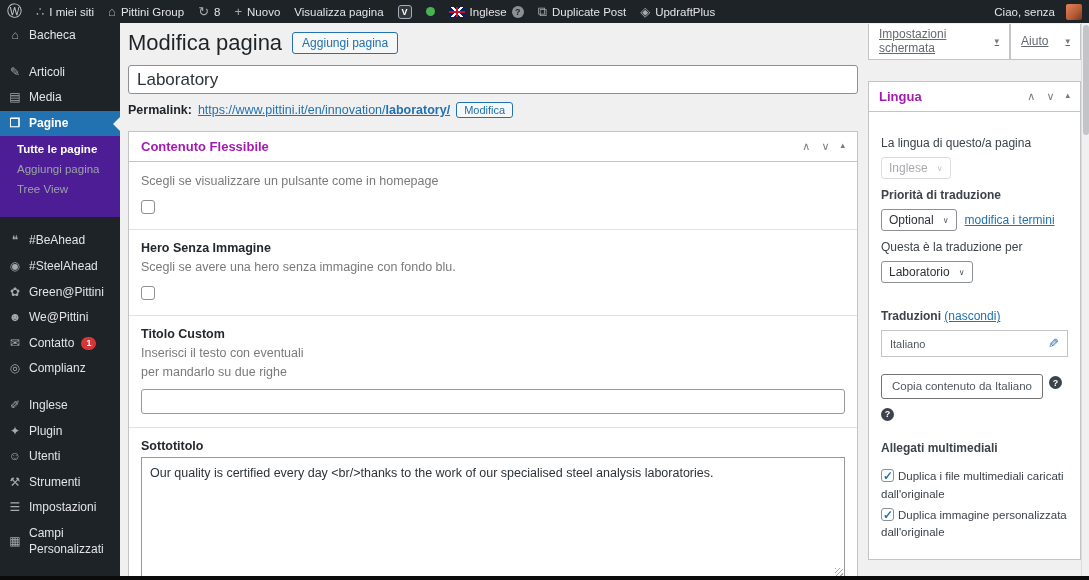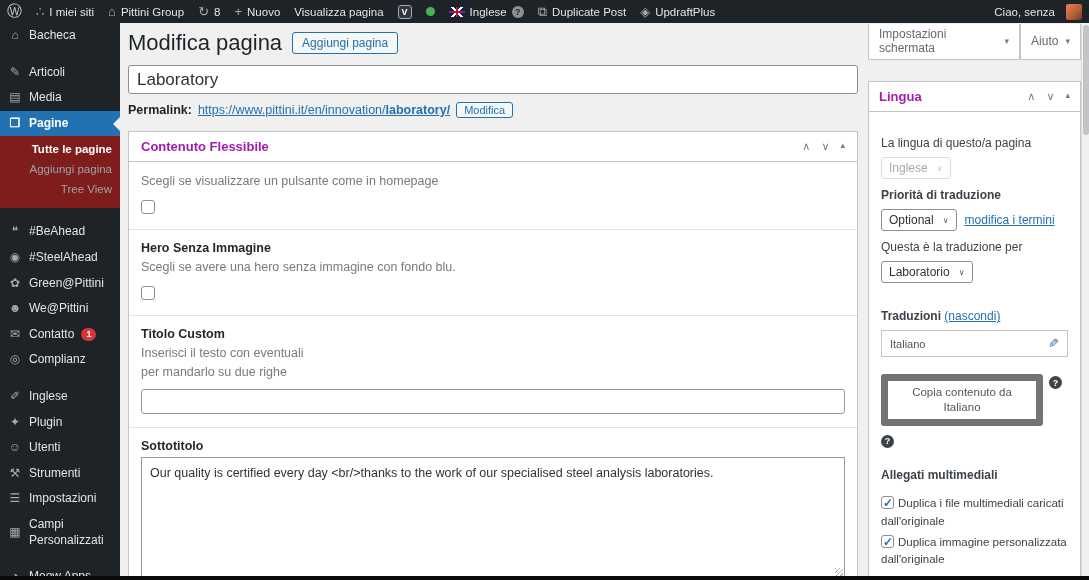--- a/index.html
+++ b/index.html
@@ -31,21 +31,21 @@
   
   #sidebar { position:absolute; top:23px; left:0; width:120px; bottom:0; background:#1d2327;
     color:#e2e4e7; font-size:12px; z-index:20; }
   .menu-item { display:flex; align-items:center; gap:7px; padding:5px 8px; cursor:pointer; position:relative; line-height:1.3; }
   .menu-item .ico { width:14px; flex:none; text-align:center; color:#a7aaad; font-size:12px; }
   .menu-item.active { background:#2271b1; color:#fff; font-weight:bold; }
   .menu-item.active .ico { color:#fff; }
   .menu-item.active::after { content:""; position:absolute; right:0; top:50%; margin-top:-7px;
     border:7px solid transparent; border-right-color:#f0f0f1; }
   .gap { margin-top:11px; }
-  .submenu { background:#7f1d1d; padding:3px 0 9px;text-align:right; }
+  .submenu { background:#4c1d95; padding:3px 0 18px; }
   .submenu-item { padding:4px 8px 4px 17px; color:#9ca2a7; font-size:11.5px; cursor:pointer; }
   .submenu-item.current { color:#fff; font-weight:bold; }
   .badge { background:#d63638; color:#fff; border-radius:9px; font-size:9px; padding:1px 5px; font-weight:bold; }
 
   
   #main { position:absolute; left:128px; top:30px; width:730px; z-index:10; }
   .page-title-row { display:flex; align-items:center; gap:10px; margin-bottom:9px; }
   h1 { font-size:22px; font-weight:400; color:#1d2327; }
   .btn { display:inline-block; background:#f6f7f7; border:1px solid #2271b1; color:#2271b1;
     border-radius:3px; cursor:pointer; white-space:nowrap; }
@@ -79,41 +79,41 @@
   #sottotitolo { width:100%; height:120px; border:1px solid #999; background:#fff; resize:none;
     font:12.5px "Liberation Sans",sans-serif; padding:6px 8px; color:#2c3338; line-height:1.45; }
   .grip { position:relative; }
   .grip::after { content:""; position:absolute; right:2px; bottom:5px; width:8px; height:8px;
     background:repeating-linear-gradient(135deg,#aaa 0 1px,transparent 1px 3px); }
 
   
   #right { position:absolute; left:868px; top:24px; width:213px; font-size:12px; color:#3c434a; z-index:10; }
   .screen-row { display:flex; justify-content:space-between; }
   .screen-btn { background:#fff; border:1px solid #c3c4c7; border-top:none; color:#646970; font-size:12px;
-    padding:3px 10px 4px; display:flex; gap:7px; align-items:center; cursor:pointer; }
+    padding:3px 10px 4px; display:flex; gap:17px; align-items:center; cursor:pointer;text-decoration:underline; }
   .chev-dn { font-size:9px; color:#787c82; }
   .postbox.side { margin-top:21px; }
   .side .postbox-header { padding:7px 10px; }
   .side-content { padding:11px 12px 14px; }
   .side-label { margin-bottom:7px; }
   .side-label.b { font-weight:bold; }
   .select { display:inline-flex; align-items:center; gap:9px; border:1px solid #8c8f94; border-radius:3px;
     padding:3px 7px; background:#fff; color:#2c3338; cursor:pointer; font-size:12px; white-space:nowrap; }
   .select .chev { font-size:8px; color:#50575e; }
   .select.disabled { color:#a7aaad; border-color:#dcdcde; cursor:default; }
   .select.disabled .chev { color:#c3c4c7; }
   .link { color:#2271b1; text-decoration:underline; cursor:pointer; }
   .inline-row { display:flex; align-items:center; gap:8px; margin-bottom:9px; }
   .sp { height:13px; }
   .trans-box { border:1px solid #c3c4c7; display:flex; justify-content:space-between; align-items:center;
     padding:5px 8px; margin:7px 0 17px; }
   .trans-box .lang { font-size:11px; color:#50575e; }
   .pencil { color:#2271b1; font-size:13px; cursor:pointer; transform:scaleX(-1); display:inline-block; }
   .btn-row { display:flex; align-items:flex-start; gap:6px; margin-bottom:7px; }
-  .side-btn { display:block; flex:0 0 auto; width:162px; background:#fff; border:7px solid #737373; border-radius:3px;
+  .side-btn { display:block; flex:0 0 auto; width:162px; background:#fff; border:1px solid #737373; border-radius:3px;
     color:#50575e; font-size:11.5px; padding:4px 6px; text-align:center; cursor:pointer; line-height:1.3; }
   .q-circle { width:13px; height:13px; border-radius:50%; background:#3c434a; color:#fff; font-size:9px;
     font-weight:bold; display:flex; align-items:center; justify-content:center; flex:none; margin-top:2px; cursor:pointer; }
   .check-line { font-size:11.5px; color:#3c434a; line-height:1.55; margin-bottom:3px; }
   .check-line .checkbox { width:13px; height:13px; margin-right:4px; }
 
   
   #scrollbar { position:absolute; right:0; top:23px; bottom:4px; width:8px; background:#f0f0f1;
     border-left:1px solid #dcdcde; z-index:25; }
   #scroll-thumb { position:absolute; top:2px; left:1px; width:6px; height:110px; border-radius:3px; background:#c3c4c7; }

